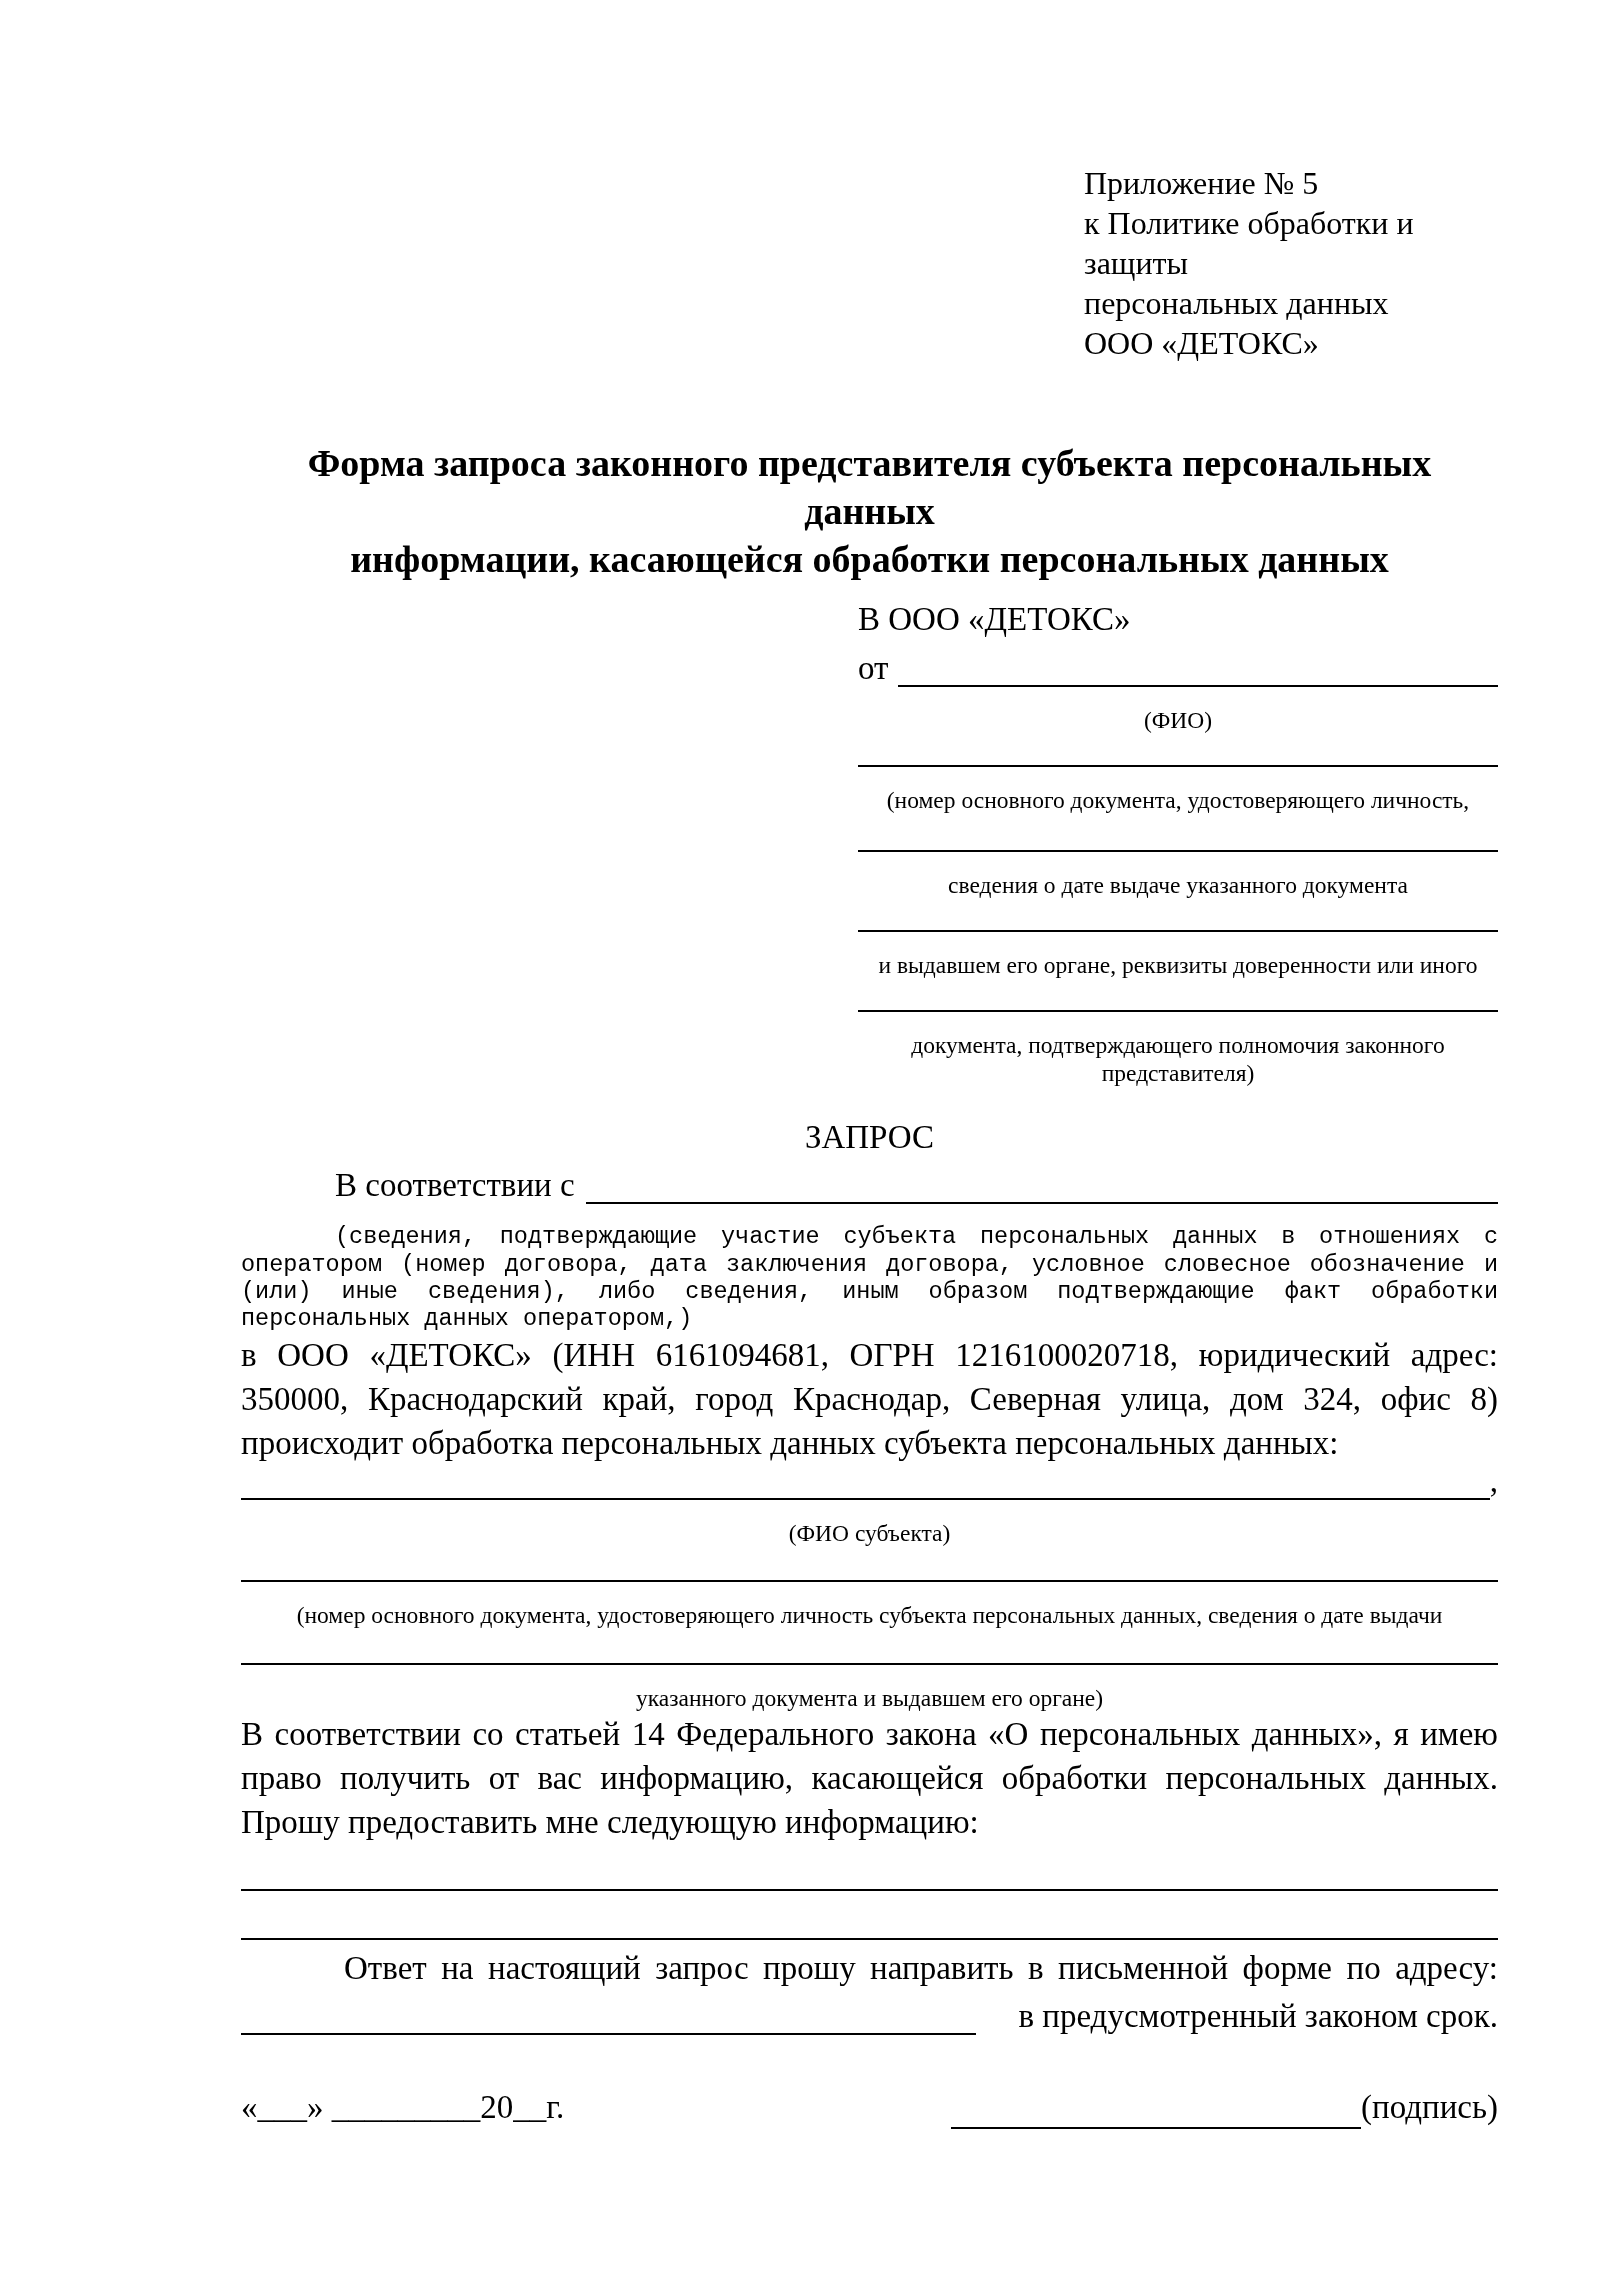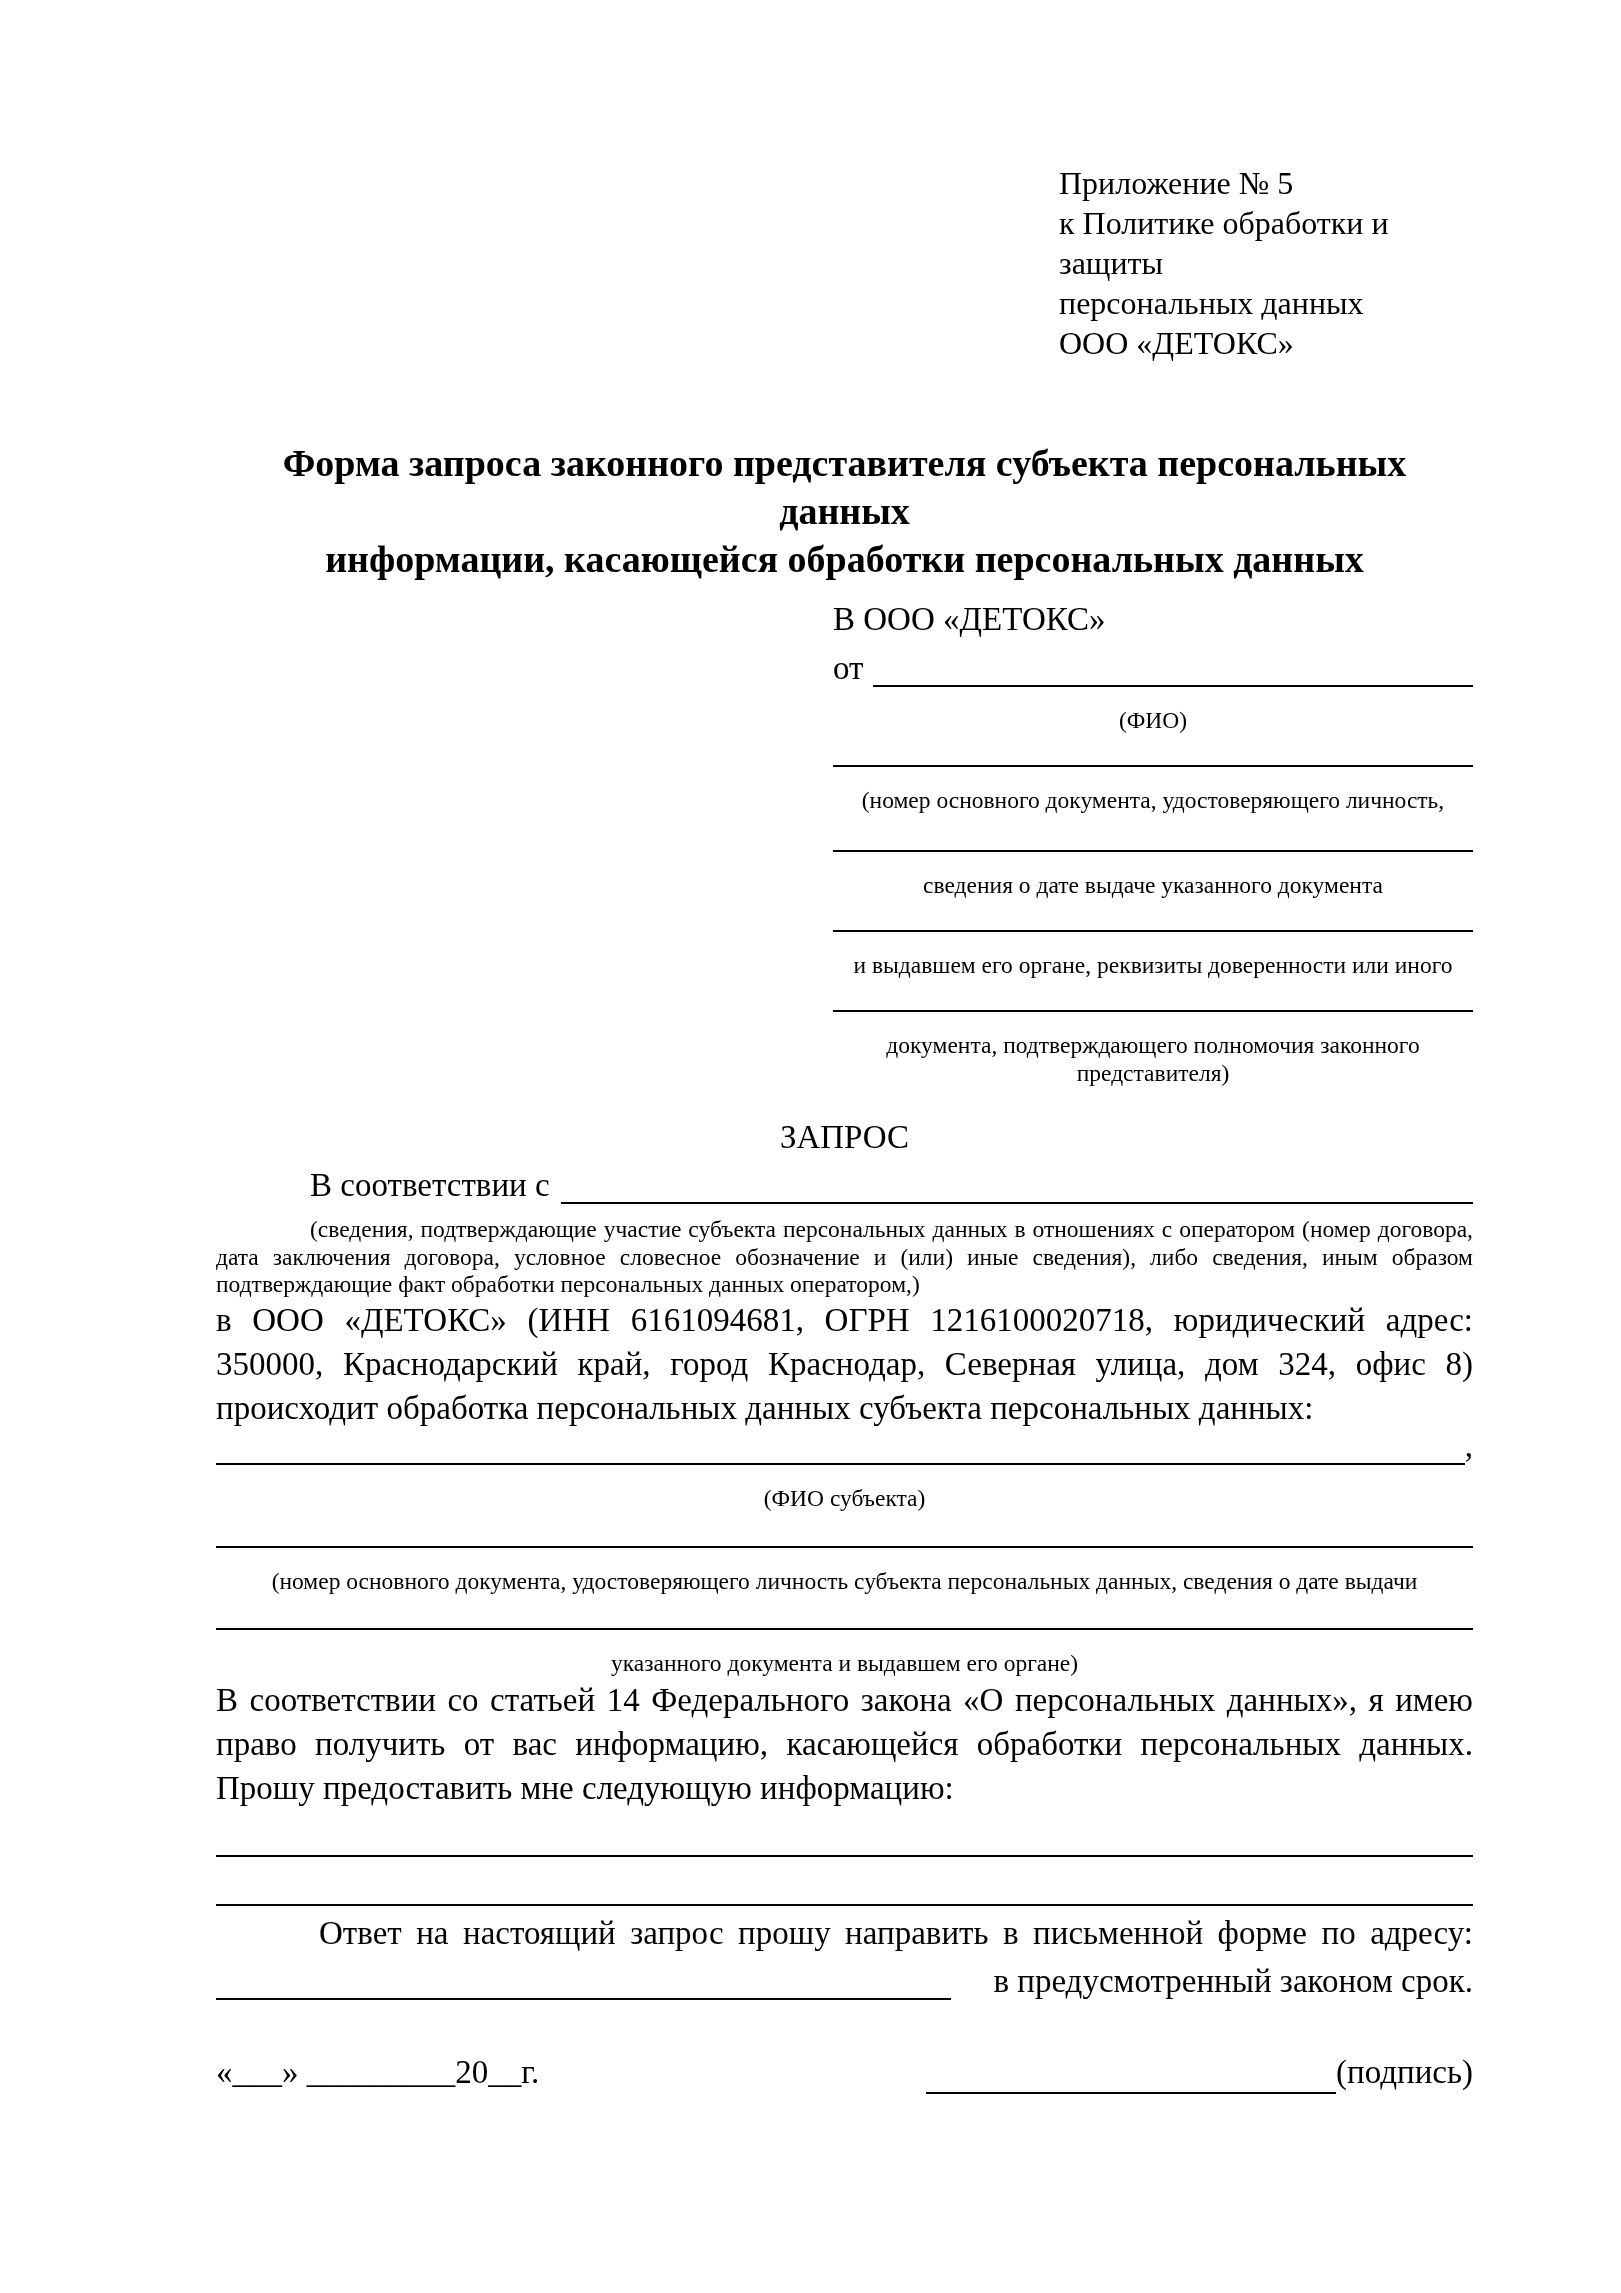--- a/index.html
+++ b/index.html
@@ -6,21 +6,21 @@
   .page {
     position:relative;
     width:1621px; height:2294px;
     background:#ffffff;
     color:#000;
     font-family:"Liberation Serif", serif;
     overflow:hidden;
   }
   .content {
     position:absolute;
-    left:216px; top:0;
+    left:241px; top:0;
     width:1257px;
   }
   
   .appendix {
     margin-top:163px;
     margin-left:843px;
     font-size:32px;
     line-height:40px;
     white-space:pre-line;
   }
@@ -56,25 +56,26 @@
   .req-heading {
     margin-top:29px;
     font-size:33px;
     line-height:43px;
     text-align:center;
   }
   
   .intro-row { display:flex; align-items:flex-end; height:45px; font-size:33px; }
   .intro-row .lbl { margin-left:94px; padding-right:11.8px; }
   .small-note {
-    margin-top:12px;
+    margin-top:19px;
     font-size:23.5px;
     line-height:27.4px;
     text-align:justify;
     text-indent:94px;
+    font-family:Liberation Mono, monospace;
   }
   .body-par {
     font-size:33px;
     line-height:44px;
     text-align:justify;
   }
   .comma-row { display:flex; align-items:flex-end; height:35px; font-size:33px; }
   .u-row { border-bottom:2.9px solid #000; height:33px; }
   .u-row.blank1 { height:45px; }
   .u-row.blank2 { height:47px; }

